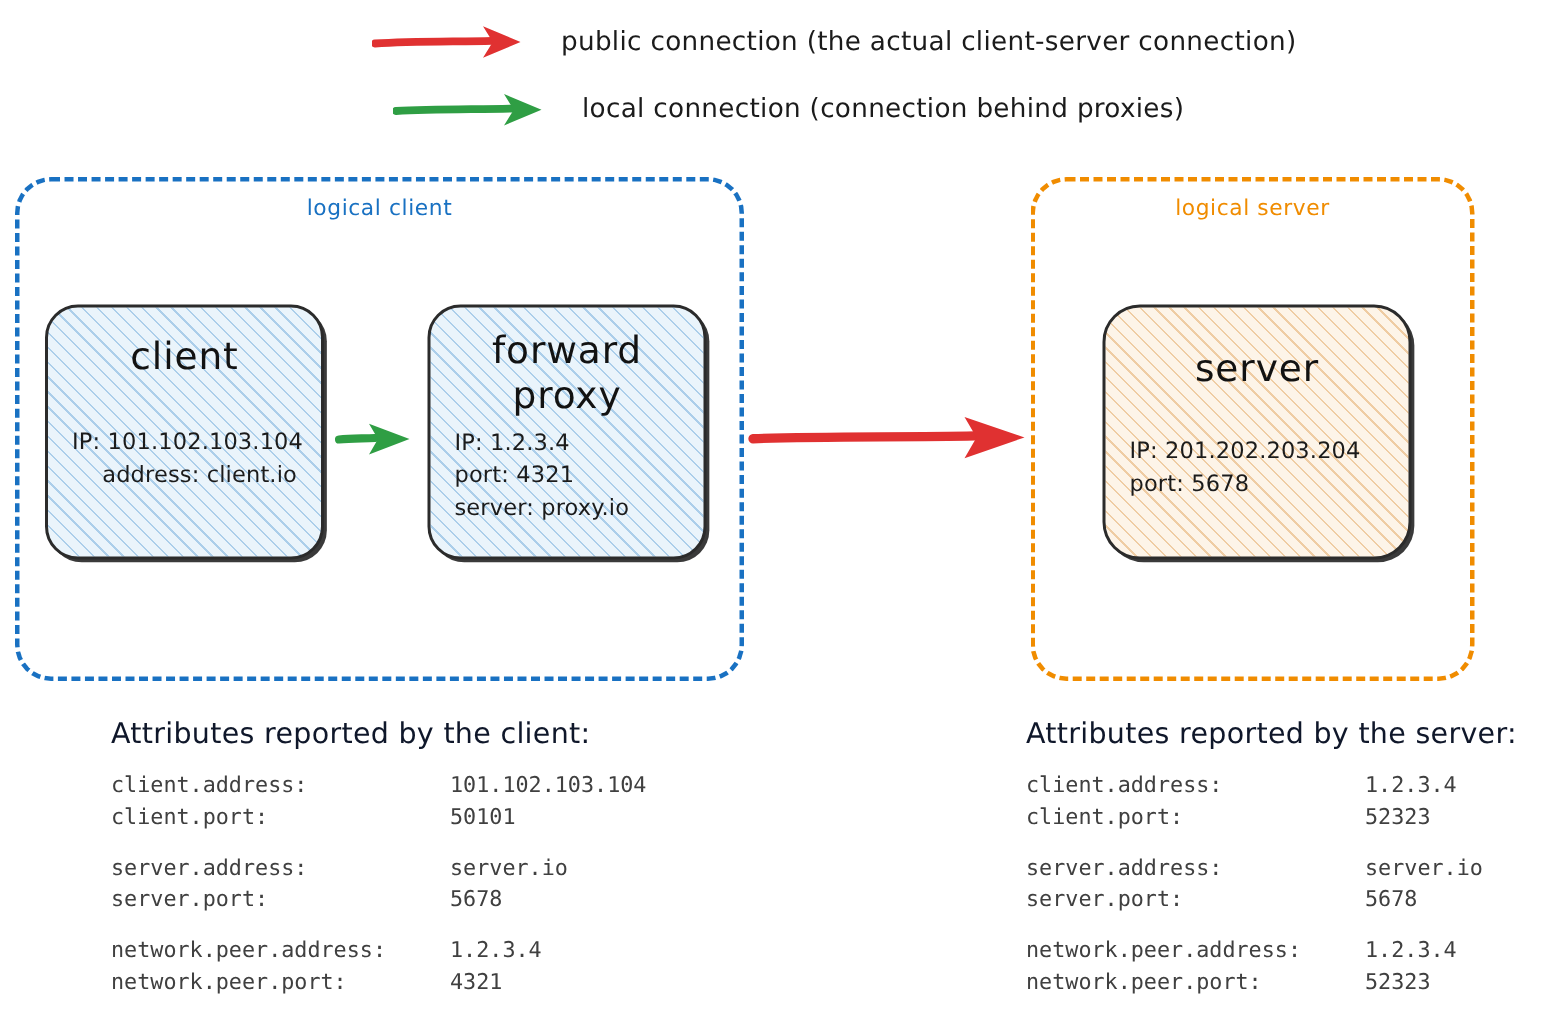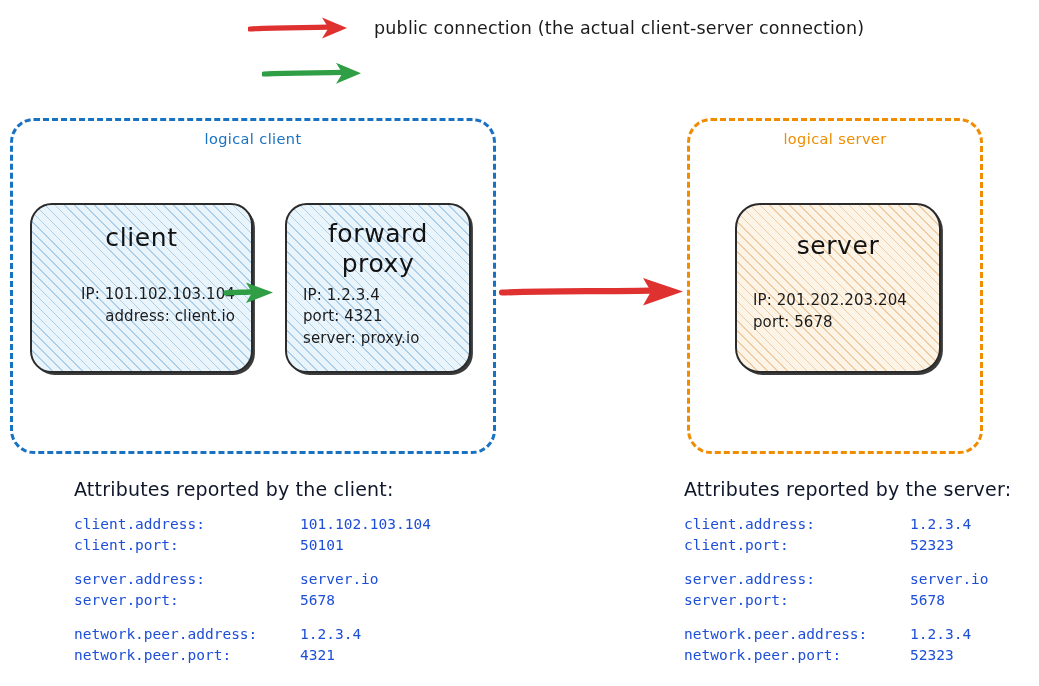--- a/index.html
+++ b/index.html
@@ -130,21 +130,21 @@
   .node-props {
     margin-top: auto;
     font-family: "DejaVu Sans", sans-serif;
     font-size: 15px;
     line-height: 1.42;
     color: #1b1b1b;
     letter-spacing: 0.1px;
   }
   .node-props div { white-space: nowrap; }
 
-  #node-client   { left: 30px;  top: 203px; width: 223px; height: 170px; }
+  #node-client   { left: 30px;  top: 203px; width: 186px; height: 170px; }
   #node-proxy    { left: 285px; top: 203px; width: 186px; height: 170px; }
   #node-server   { left: 735px; top: 203px; width: 206px; height: 170px; }
 
   #node-client .node-props  { margin-bottom: 32px; text-align: right; }
   #node-proxy  .node-props  { margin-bottom: 10px; }
   #node-server .node-props  { margin-bottom: 26px; }
   #node-server .node-title  { margin-top: 12px; }
   #node-client .node-title  { margin-top: 4px; }
 
   
@@ -162,21 +162,21 @@
     font-size: 19px;
     letter-spacing: 0.2px;
     color: #0f172a;
     margin-bottom: 14px;
     white-space: nowrap;
   }
   .attr-table {
     border-collapse: collapse;
     font-family: "DejaVu Sans Mono", monospace;
     font-size: 14.5px;
-    color: #1d4ed8;
+    color: #404040;
     line-height: 1.45;
   }
   .attr-table td {
     padding: 0;
     white-space: pre;
     vertical-align: top;
   }
   .attr-table td.k { padding-right: 18px; }
   #attrs-client .attr-table td.k { min-width: 208px; }
   #attrs-server .attr-table td.k { min-width: 208px; }
@@ -191,20 +191,21 @@
     <path d="M74 4.5 L 99 15 L 74 25.5 L 80.5 15 Z" fill="#e03131"></path>
   </svg>
   <span class="legend-label">public connection (the actual client-server connection)</span>
 </div>
 
 <div class="legend-row r2">
   <svg class="legend-arrow" viewBox="0 0 104 30">
     <path d="M2 16 C 26 14.6, 56 15.0, 80 14.4" stroke="#2f9e44" stroke-width="5.2" fill="none" stroke-linecap="round"></path>
     <path d="M74 4.7 L 99 15.2 L 74 25.7 L 80.5 15.2 Z" fill="#2f9e44"></path>
   </svg>
+  <span class="legend-label">local connection (connection behind proxies)</span>
 </div>
 
 <div class="group group-client">
   <div class="group-label">logical client</div>
 </div>
 
 <div class="group group-server">
   <div class="group-label">logical server</div>
 </div>
 

